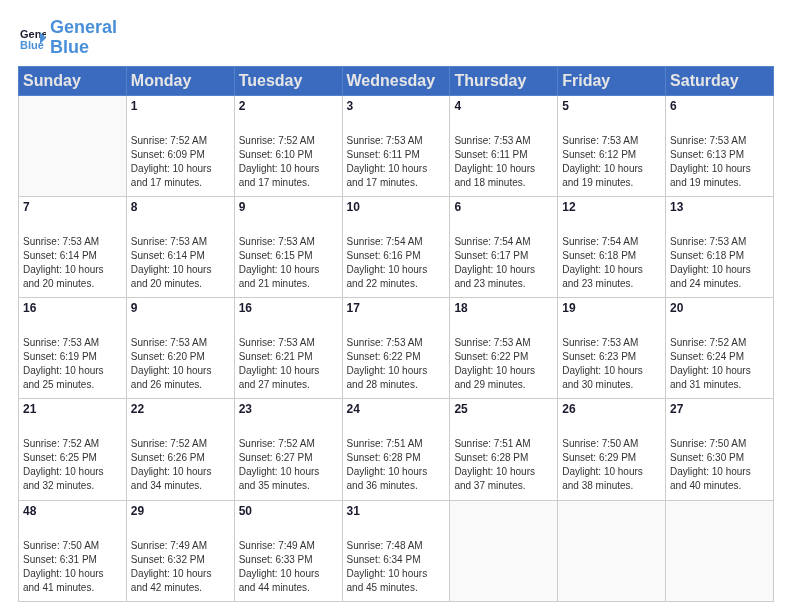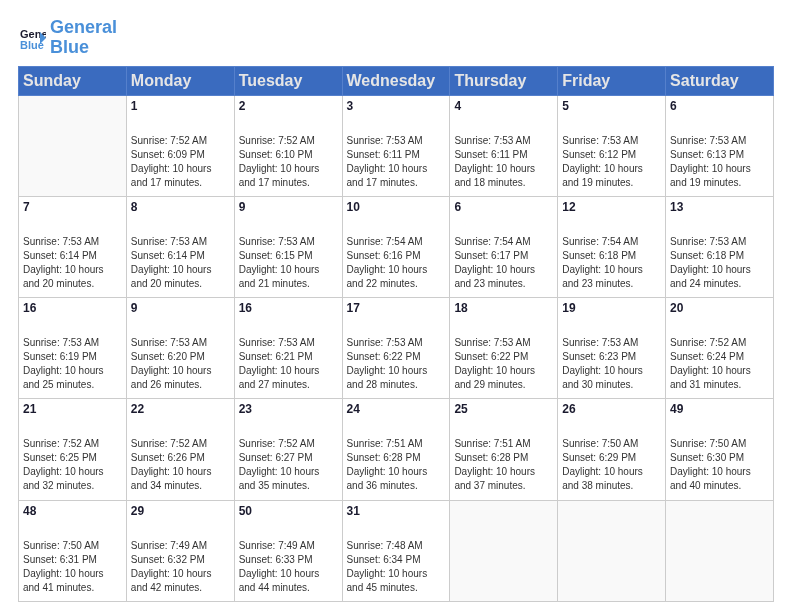--- a/index.html
+++ b/index.html
@@ -238,21 +238,21 @@
         </td>
           <td>
           <div class="day-num">25</div>
           <div class="cell-info">Sunrise: 7:51 AM<br>Sunset: 6:28 PM<br>Daylight: 10 hours<br>and 37 minutes.</div>
         </td>
           <td>
           <div class="day-num">26</div>
           <div class="cell-info">Sunrise: 7:50 AM<br>Sunset: 6:29 PM<br>Daylight: 10 hours<br>and 38 minutes.</div>
         </td>
           <td>
-          <div class="day-num">49</div>
+          <div class="day-num">27</div>
           <div class="cell-info">Sunrise: 7:50 AM<br>Sunset: 6:30 PM<br>Daylight: 10 hours<br>and 40 minutes.</div>
         </td>
         </tr>
         <tr>
           <td>
           <div class="day-num">48</div>
           <div class="cell-info">Sunrise: 7:50 AM<br>Sunset: 6:31 PM<br>Daylight: 10 hours<br>and 41 minutes.</div>
         </td>
           <td>
           <div class="day-num">29</div>

